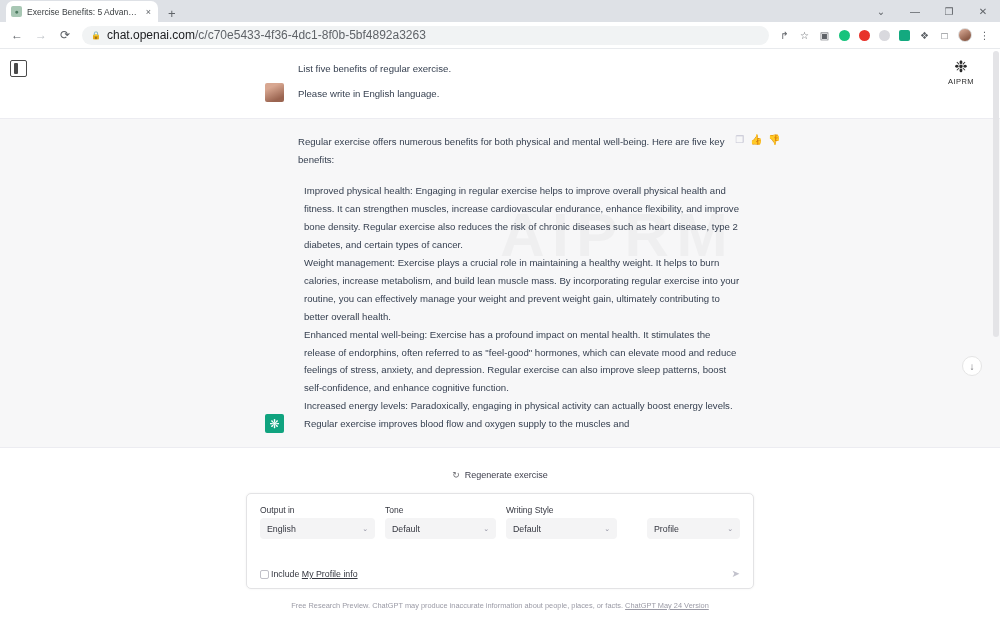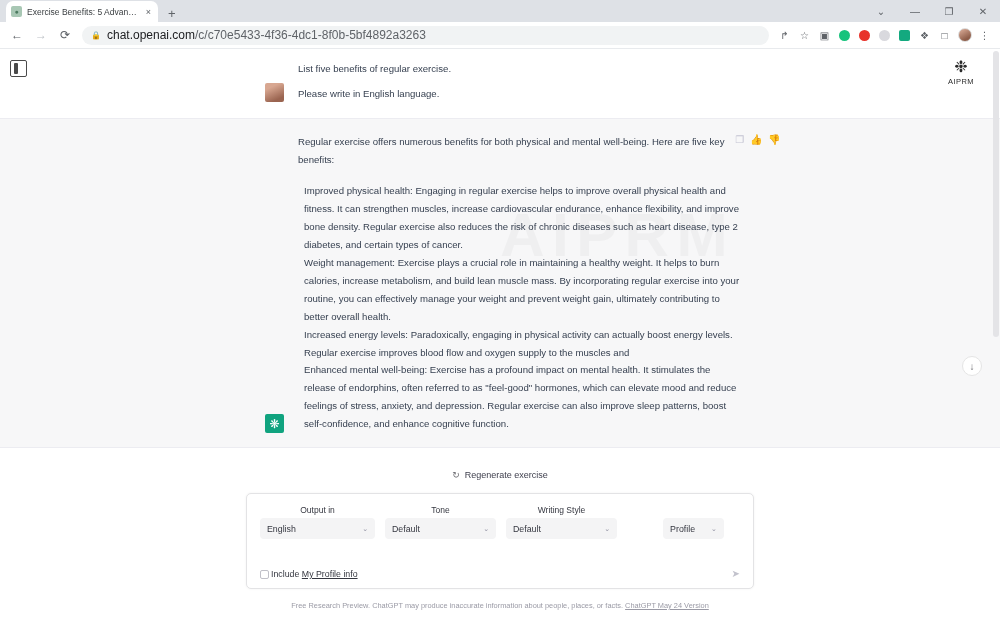--- a/index.html
+++ b/index.html
@@ -175,21 +175,21 @@
   }
   .regen-icon { font-size: 9px; color: #6b6b70; }
 
   .aiprm-panel {
     width: 508px; margin: 13px auto 0; background: #fff;
     border: 1px solid #e3e3e5; border-radius: 5px;
     box-shadow: 0 0 3px rgba(0,0,0,0.05);
     padding: 11px 13px 9px;
   }
   .ctrl-row { display: flex; align-items: flex-end; gap: 10px; }
-  .ctrl { display: flex; flex-direction: column; gap: 3px; align-items: center; }
+  .ctrl { display: flex; flex-direction: column; gap: 3px; }
   .ctrl-label { font-size: 8.5px; color: #353740; }
   .select {
     height: 21px; background: #f4f4f5; border-radius: 4px;
     display: flex; align-items: center; justify-content: space-between;
     padding: 0 7px; font-size: 8.8px; color: #353740; gap: 16px;
   }
   .select .chev { font-size: 7px; color: #8e8ea0; }
   .w-out  { width: 115px; }
   .w-tone { width: 111px; }
   .w-style{ width: 111px; }
@@ -304,22 +304,22 @@
       </div>
 
       <div class="msg bot">
         <div class="msg-inner">
           <div class="avatar bot">❋</div>
           <div class="msg-body">
             <div class="bot-para">Regular exercise offers numerous benefits for both physical and mental well-being. Here are five key benefits:</div>
             <ul class="bot-list">
               <li>Improved physical health: Engaging in regular exercise helps to improve overall physical health and fitness. It can strengthen muscles, increase cardiovascular endurance, enhance flexibility, and improve bone density. Regular exercise also reduces the risk of chronic diseases such as heart disease, type 2 diabetes, and certain types of cancer.</li>
               <li>Weight management: Exercise plays a crucial role in maintaining a healthy weight. It helps to burn calories, increase metabolism, and build lean muscle mass. By incorporating regular exercise into your routine, you can effectively manage your weight and prevent weight gain, ultimately contributing to better overall health.</li>
+              <li>Enhanced mental well-being: Exercise has a profound impact on mental health. It stimulates the release of endorphins, often referred to as "feel-good" hormones, which can elevate mood and reduce feelings of stress, anxiety, and depression. Regular exercise can also improve sleep patterns, boost self-confidence, and enhance cognitive function.</li>
               <li>Increased energy levels: Paradoxically, engaging in physical activity can actually boost energy levels. Regular exercise improves blood flow and oxygen supply to the muscles and</li>
-              <li>Enhanced mental well-being: Exercise has a profound impact on mental health. It stimulates the release of endorphins, often referred to as "feel-good" hormones, which can elevate mood and reduce feelings of stress, anxiety, and depression. Regular exercise can also improve sleep patterns, boost self-confidence, and enhance cognitive function.</li>
             </ul>
           </div>
           <div class="msg-actions">
             <span class="act">❐</span>
             <span class="act">👍</span>
             <span class="act">👎</span>
           </div>
         </div>
       </div>
     </div>

